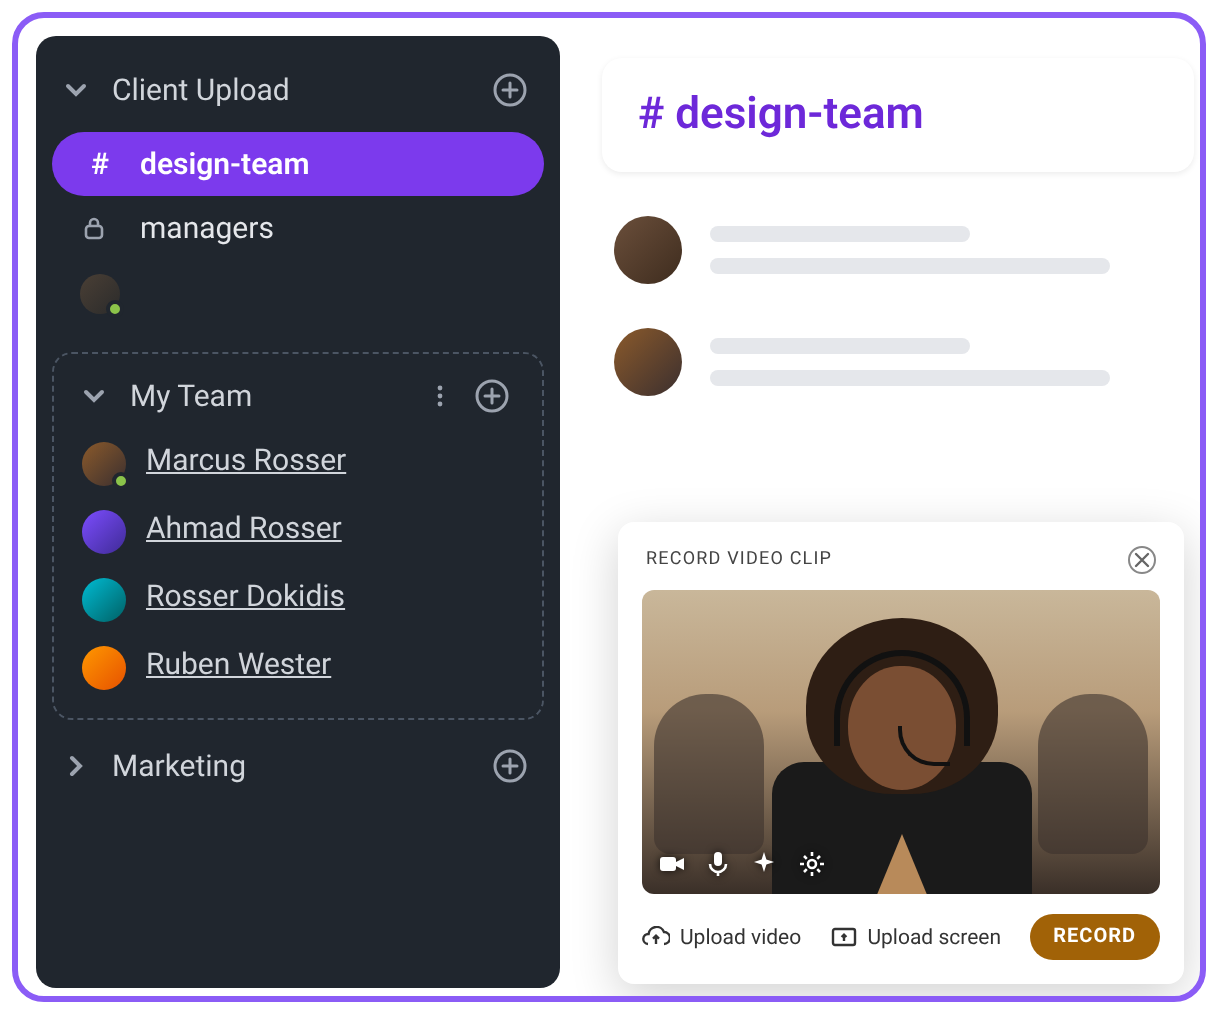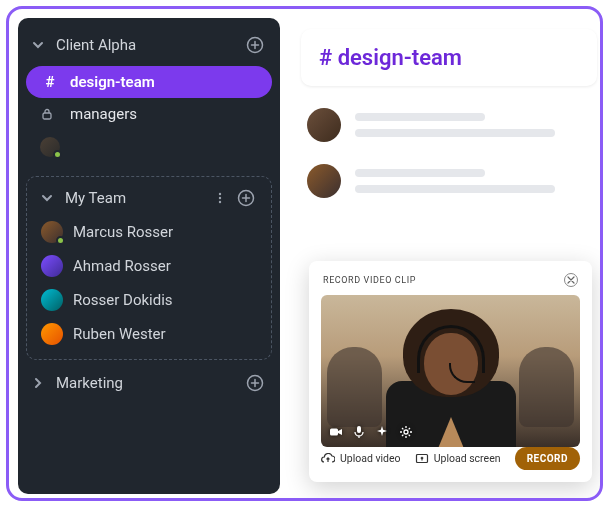--- a/index.html
+++ b/index.html
@@ -13,21 +13,21 @@
   .sec-header .dots { margin-right: 4px; }
   .channel-list { padding: 4px 8px 10px 8px; }
   .channel { display: flex; align-items: center; padding: 7px 14px; border-radius: 20px; font-size: 15px; cursor: pointer; }
   .channel.active { background: #7C3AED; color: #fff; font-weight: 600; }
   .channel .ch-icon { width: 20px; text-align: center; margin-right: 10px; font-weight: 600; }
   .channel .lock { font-size: 13px; color: #9CA3AF; }
   .channel .label { flex: 1; }
   .channel .avatar { width: 20px; height: 20px; border-radius: 50%; margin-right: 10px; position: relative; flex-shrink: 0; }
   .presence { position: absolute; right: -2px; bottom: -2px; width: 9px; height: 9px; border-radius: 50%; background: #8BC34A; border: 2px solid #20262E; }
   .dashed-box { margin: 2px 8px; border: 1px dashed #4B5563; border-radius: 10px; padding: 4px 0 8px 0; }
-  .member { display: flex; align-items: center; padding: 6px 14px; font-size: 15px; color: #D1D5DB; cursor: pointer; }
+  .member { display: flex; padding: 6px 14px; font-size: 15px; color: #D1D5DB; cursor: pointer; text-decoration: underline; }
   .member .avatar { width: 22px; height: 22px; border-radius: 50%; margin-right: 10px; position: relative; flex-shrink: 0; }
   .av1 { background: linear-gradient(135deg,#8B5A2B,#3B2F2F); }
   .av2 { background: linear-gradient(135deg,#7C4DFF,#3F2B96); }
   .av3 { background: linear-gradient(135deg,#00BCD4,#006064); }
   .av4 { background: linear-gradient(135deg,#FF9800,#E65100); }
   .av5 { background: linear-gradient(135deg,#4A3F35,#2B2B2B); }
   .av6 { background: linear-gradient(135deg,#6B4F3B,#3E2C1E); }
 
   .main { position: absolute; left: 292px; top: 20px; width: 296px; }
   .card-title { background: #fff; border-radius: 10px; box-shadow: 0 1px 3px rgba(0,0,0,0.08); padding: 16px 18px; font-size: 22px; font-weight: 600; color: #6d28d9; }
@@ -47,40 +47,40 @@
   .figL { left: 6px; } .figR { right: 6px; }
   .mainfig { position: absolute; left: 50%; bottom: 0; transform: translateX(-50%); width: 140px; height: 140px; }
   .hair { position: absolute; top: 2px; left: 50%; transform: translateX(-50%); width: 96px; height: 88px; background: #2E1E14; border-radius: 50% 50% 45% 45%; }
   .face { position: absolute; top: 26px; left: 50%; transform: translateX(-50%); width: 54px; height: 62px; background: #7A4E33; border-radius: 48% 48% 50% 50%; }
   .body { position: absolute; bottom: -4px; left: 50%; transform: translateX(-50%); width: 130px; height: 70px; background: #1A1A1A; border-radius: 16px 16px 0 0; }
   .vee { position: absolute; bottom: -4px; left: 50%; transform: translateX(-50%); width: 0; height: 0; border-left: 14px solid transparent; border-right: 14px solid transparent; border-bottom: 34px solid #B88A5A; }
   .headset { position: absolute; top: 18px; left: 50%; transform: translateX(-50%); width: 68px; height: 48px; border: 3px solid #111; border-bottom: none; border-radius: 40px 40px 0 0; }
   .mic-arm { position: absolute; top: 56px; left: 50%; width: 26px; height: 20px; border: 2px solid #111; border-top: none; border-right: none; border-radius: 0 0 0 18px; transform: translateX(-2px); }
   .vid-controls { position: absolute; left: 8px; bottom: 8px; display: flex; gap: 10px; color: #fff; font-size: 12px; }
   .vid-controls span { filter: drop-shadow(0 0 2px rgba(0,0,0,0.8)); }
-  .rec-foot { display: flex; align-items: center; justify-content: space-between; font-size: 10.5px; color: #333; }
+  .rec-foot { display: flex; align-items: center; justify-content: space-between; margin-top: 10px; font-size: 10.5px; color: #333; }
   .foot-btn { display: flex; align-items: center; gap: 5px; cursor: pointer; }
   .foot-btn .ico { font-size: 12px; }
   .record-btn { background: #a16207; color: #fff; font-size: 10px; font-weight: 700; letter-spacing: 0.5px; padding: 6px 12px; border-radius: 14px; cursor: pointer; }
   svg { display: block; }
 </style>
 </head>
 <body>
 
 <div class="frame">
 
   <div class="sidebar">
 
     <div class="sec-header">
       <span class="chev">
         <svg width="12" height="12" viewBox="0 0 12 12">
             <path d="M2 4l4 4 4-4" stroke="#9CA3AF" stroke-width="2" fill="none" stroke-linecap="round"></path>
           </svg>
       </span>
-      <span class="title">Client Alpha</span>
+      <span class="title">Client Upload</span>
       <span class="plus">
         <svg width="18" height="18" viewBox="0 0 18 18">
             <circle cx="9" cy="9" r="7.5" stroke="#9CA3AF" stroke-width="1.5" fill="none"></circle>
             <path d="M9 5.5v7M5.5 9h7" stroke="#9CA3AF" stroke-width="1.5" stroke-linecap="round"></path>
           </svg>
       </span>
     </div>
 
     <div class="channel-list">
       <div class="channel active">

